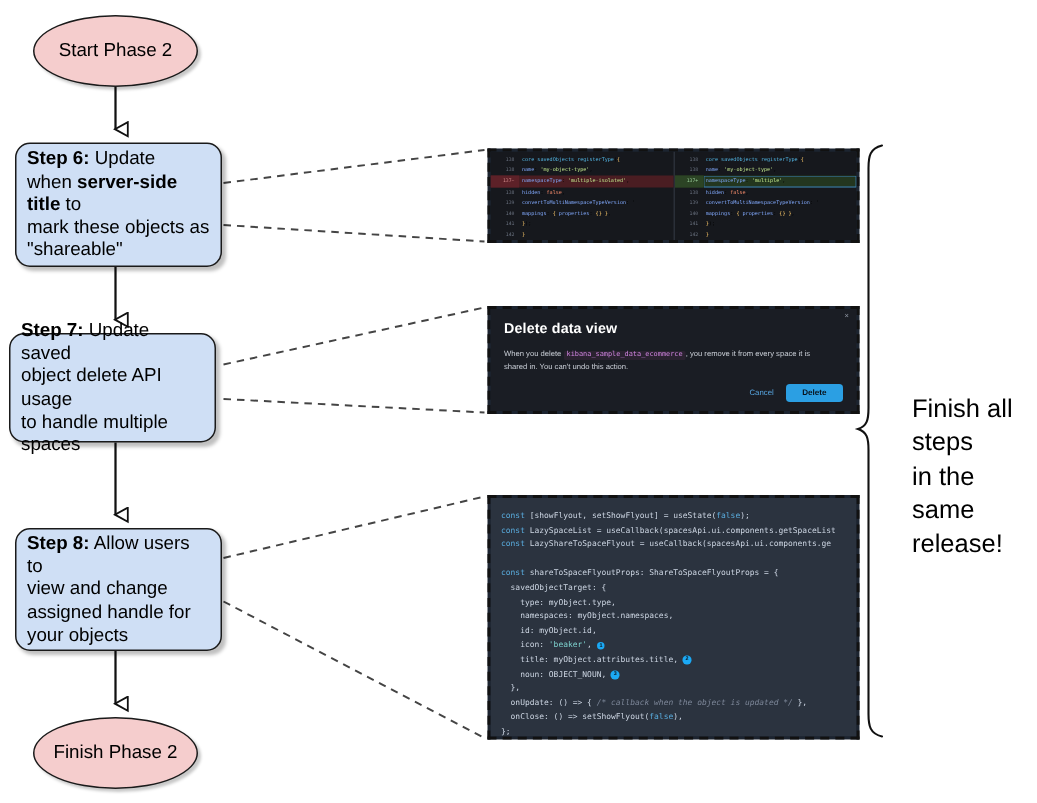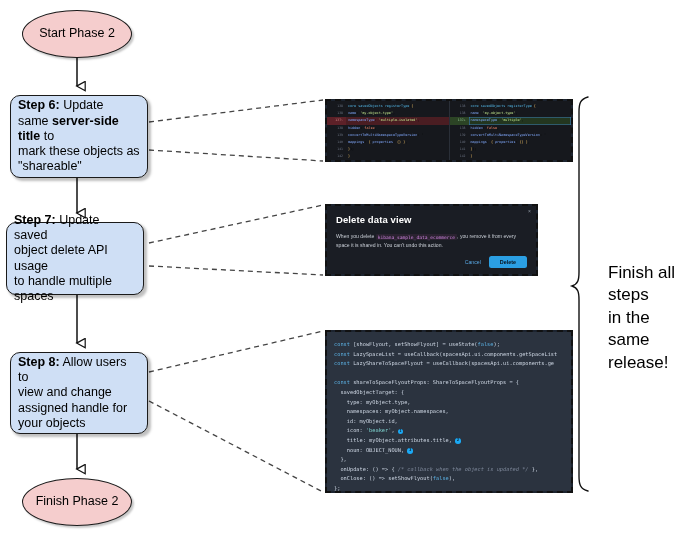--- a/index.html
+++ b/index.html
@@ -64,21 +64,21 @@
 
   
   .shot {
     position: absolute;
     box-sizing: border-box;
     border: 2.2px dashed #111111;
     background: #1c2430;
     overflow: hidden;
   }
   #shot-diff    { left: 325px; top: 99px;  width: 248px; height: 63px; }
-  #shot-dialog  { left: 325px; top: 204px; width: 213px; height: 72px; }
+  #shot-dialog  { left: 325px; top: 204px; width: 248px; height: 72px; }
   #shot-code    { left: 325px; top: 330px; width: 248px; height: 163px; }
 
   
   .diff {
     display: flex;
     width: 100%;
     height: 100%;
     background: #16181d;
     font-family: "DejaVu Sans Mono", monospace;
     font-size: 3.4px;
@@ -241,21 +241,21 @@
              C 579,484 580,489 588,491" stroke="#111" stroke-width="1.4" fill="none" stroke-linecap="round"></path>
   </svg>
 
   <div class="node terminator" id="node-start">
     <span>Start Phase 2</span>
   </div>
 
   <div class="node process" id="node-step6">
     <div>
       <span class="ln"><b>Step 6:</b><span> Update</span></span>
-      <span class="ln"><span>same </span><b>server-side title</b><span> to</span></span>
+      <span class="ln"><span>when </span><b>server-side title</b><span> to</span></span>
       <span class="ln">mark these objects as</span>
       <span class="ln">"shareable"</span>
     </div>
   </div>
 
   <div class="node process" id="node-step7">
     <div>
       <span class="ln"><b>Step 7:</b><span> Update saved</span></span>
       <span class="ln">object delete API usage</span>
       <span class="ln">to handle multiple spaces</span>

